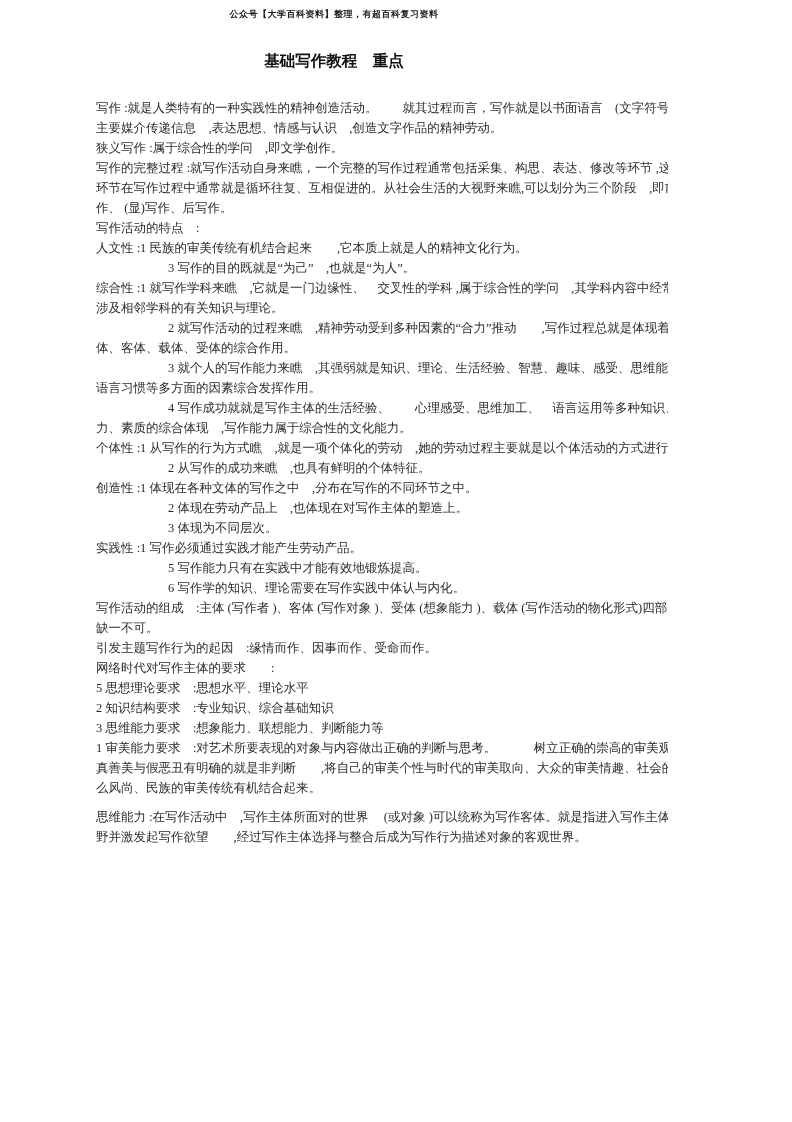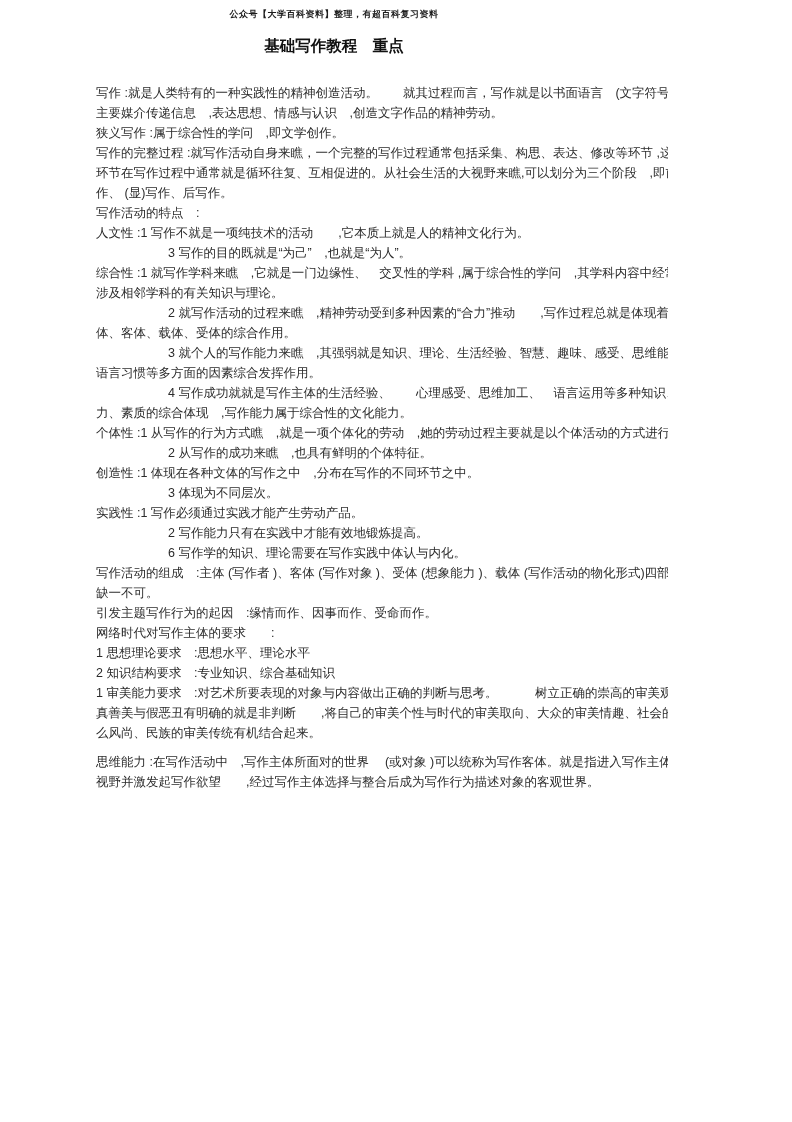--- a/index.html
+++ b/index.html
@@ -12,31 +12,32 @@
     height: 1122px;
     font-family: "Liberation Sans", "DejaVu Sans", sans-serif;
   }
   .page {
     position: relative;
     width: 668px;
     height: 1122px;
     background: #ffffff;
     overflow: hidden;
     box-sizing: border-box;
+    font-family: Liberation Serif, serif;
   }
   .watermark {
     padding-top: 8px;
     text-align: center;
     font-size: 9px;
     font-weight: bold;
     color: #1c1c1c;
     letter-spacing: 0.5px;
   }
   .title {
-    margin: 15px 0 0 0;
+    margin: 30px 0 0 0;
     text-align: center;
     font-size: 15.5px;
     font-weight: bold;
     color: #111111;
   }
   .doc-body {
     margin: 26px 112px 0 96px;
     width: 600px;
     font-size: 12.5px;
     line-height: 20px;
@@ -58,34 +59,36 @@
 <body>
 
 <div class="page">
   <div class="watermark">公众号【大学百科资料】整理，有超百科复习资料</div>
   <h1 class="title">基础写作教程　重点</h1>
   <div class="doc-body">
       <p class="para">写作 :就是人类特有的一种实践性的精神创造活动。　　就其过程而言，写作就是以书面语言　(文字符号 )为主要媒介传递信息　,表达思想、情感与认识　,创造文字作品的精神劳动。</p>
       <p class="para">狭义写作 :属于综合性的学问　,即文学创作。</p>
       <p class="para">写作的完整过程 :就写作活动自身来瞧，一个完整的写作过程通常包括采集、构思、表达、修改等环节 ,这些环节在写作过程中通常就是循环往复、互相促进的。从社会生活的大视野来瞧,可以划分为三个阶段　,即前写作、 (显)写作、后写作。</p>
       <p class="para">写作活动的特点　:</p>
-      <p class="para">人文性 :1 写作不就是一项纯技术的活动　　,它本质上就是人的精神文化行为。</p>
+      <p class="para">人文性 :1 民族的审美传统有机结合起来　　,它本质上就是人的精神文化行为。</p>
       <p class="para indent">3 写作的目的既就是“为己”　,也就是“为人”。</p>
       <p class="para">综合性 :1 就写作学科来瞧　,它就是一门边缘性、　交叉性的学科 ,属于综合性的学问　,其学科内容中经常要涉及相邻学科的有关知识与理论。</p>
       <p class="para indent">2 就写作活动的过程来瞧　,精神劳动受到多种因素的“合力”推动　　,写作过程总就是体现着主体、客体、载体、受体的综合作用。</p>
       <p class="para indent">3 就个人的写作能力来瞧　,其强弱就是知识、理论、生活经验、智慧、趣味、感受、思维能力、语言习惯等多方面的因素综合发挥作用。</p>
       <p class="para indent">4 写作成功就就是写作主体的生活经验、　　心理感受、思维加工、　语言运用等多种知识、能力、素质的综合体现　,写作能力属于综合性的文化能力。</p>
       <p class="para">个体性 :1 从写作的行为方式瞧　,就是一项个体化的劳动　,她的劳动过程主要就是以个体活动的方式进行的。</p>
       <p class="para indent">2 从写作的成功来瞧　,也具有鲜明的个体特征。</p>
       <p class="para">创造性 :1 体现在各种文体的写作之中　,分布在写作的不同环节之中。</p>
+      <p class="para indent">2 体现在劳动产品上　,也体现在对写作主体的塑造上。</p>
       <p class="para indent">3 体现为不同层次。</p>
       <p class="para">实践性 :1 写作必须通过实践才能产生劳动产品。</p>
-      <p class="para indent">2 写作能力只有在实践中才能有效地锻炼提高。</p>
+      <p class="para indent">5 写作能力只有在实践中才能有效地锻炼提高。</p>
       <p class="para indent">6 写作学的知识、理论需要在写作实践中体认与内化。</p>
       <p class="para">写作活动的组成　:主体 (写作者 )、客体 (写作对象 )、受体 (想象能力 )、载体 (写作活动的物化形式)四部分 ,缺一不可。</p>
       <p class="para">引发主题写作行为的起因　:缘情而作、因事而作、受命而作。</p>
       <p class="para">网络时代对写作主体的要求　　:</p>
-      <p class="para">1 思想理论要求　:思想水平、理论水平</p>
+      <p class="para">5 思想理论要求　:思想水平、理论水平</p>
       <p class="para">2 知识结构要求　:专业知识、综合基础知识</p>
+      <p class="para">3 思维能力要求　:想象能力、联想能力、判断能力等</p>
       <p class="para">1 审美能力要求　:对艺术所要表现的对象与内容做出正确的判断与思考。　　　树立正确的崇高的审美观 ,对真善美与假恶丑有明确的就是非判断　　,将自己的审美个性与时代的审美取向、大众的审美情趣、社会的什么风尚、民族的审美传统有机结合起来。</p>
       <p class="para gap">思维能力 :在写作活动中　,写作主体所面对的世界　 (或对象 )可以统称为写作客体。就是指进入写作主体的视野并激发起写作欲望　　,经过写作主体选择与整合后成为写作行为描述对象的客观世界。</p>
     </div>
 </div>
 
 </body></html>

